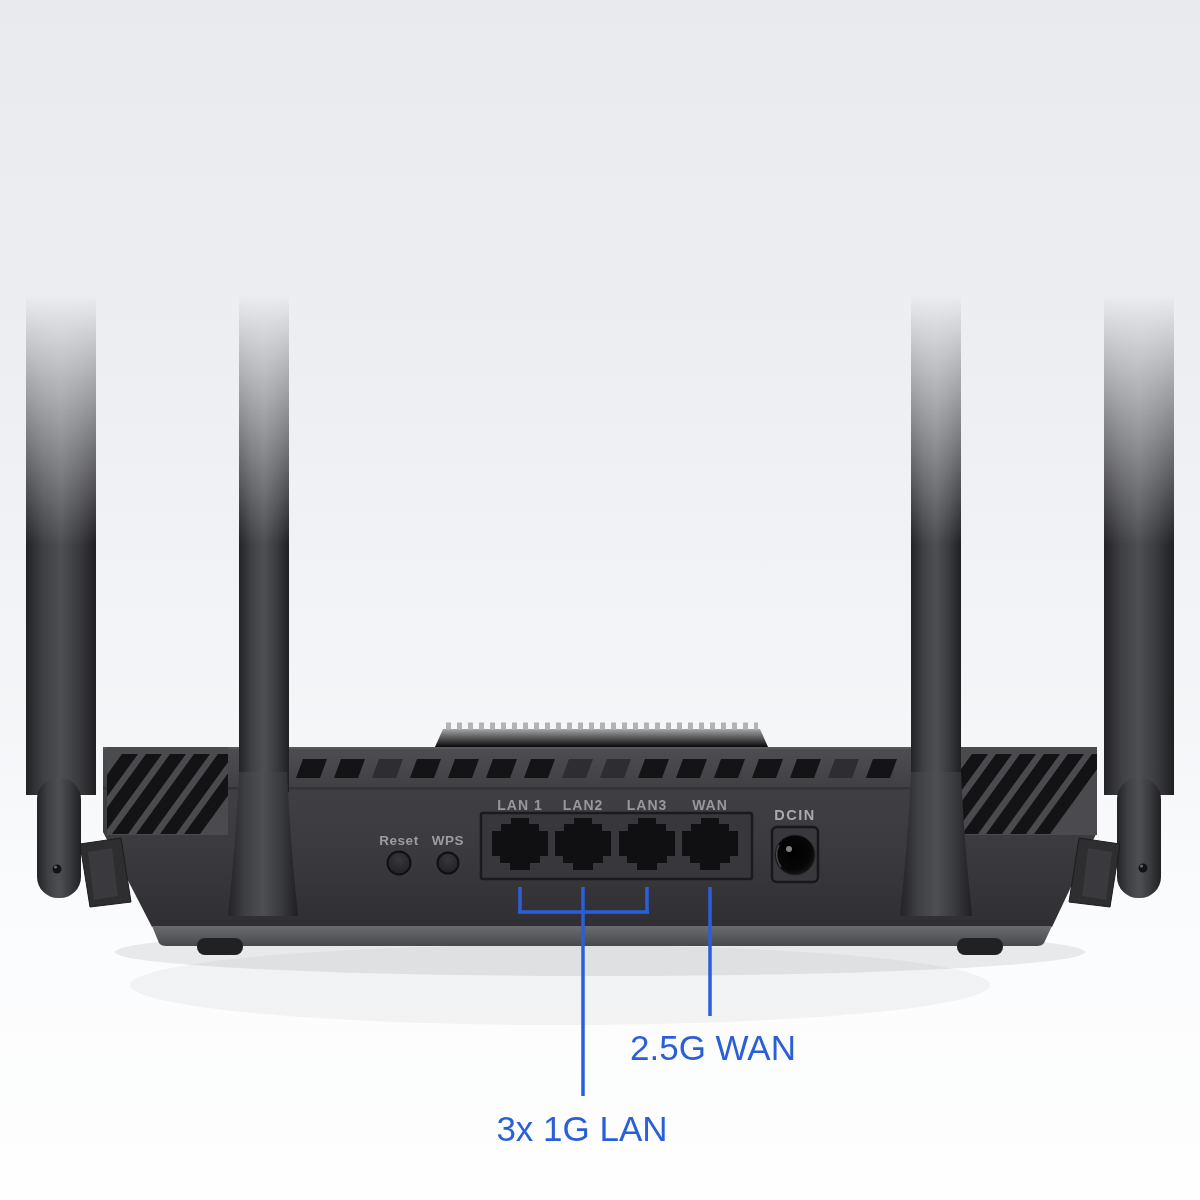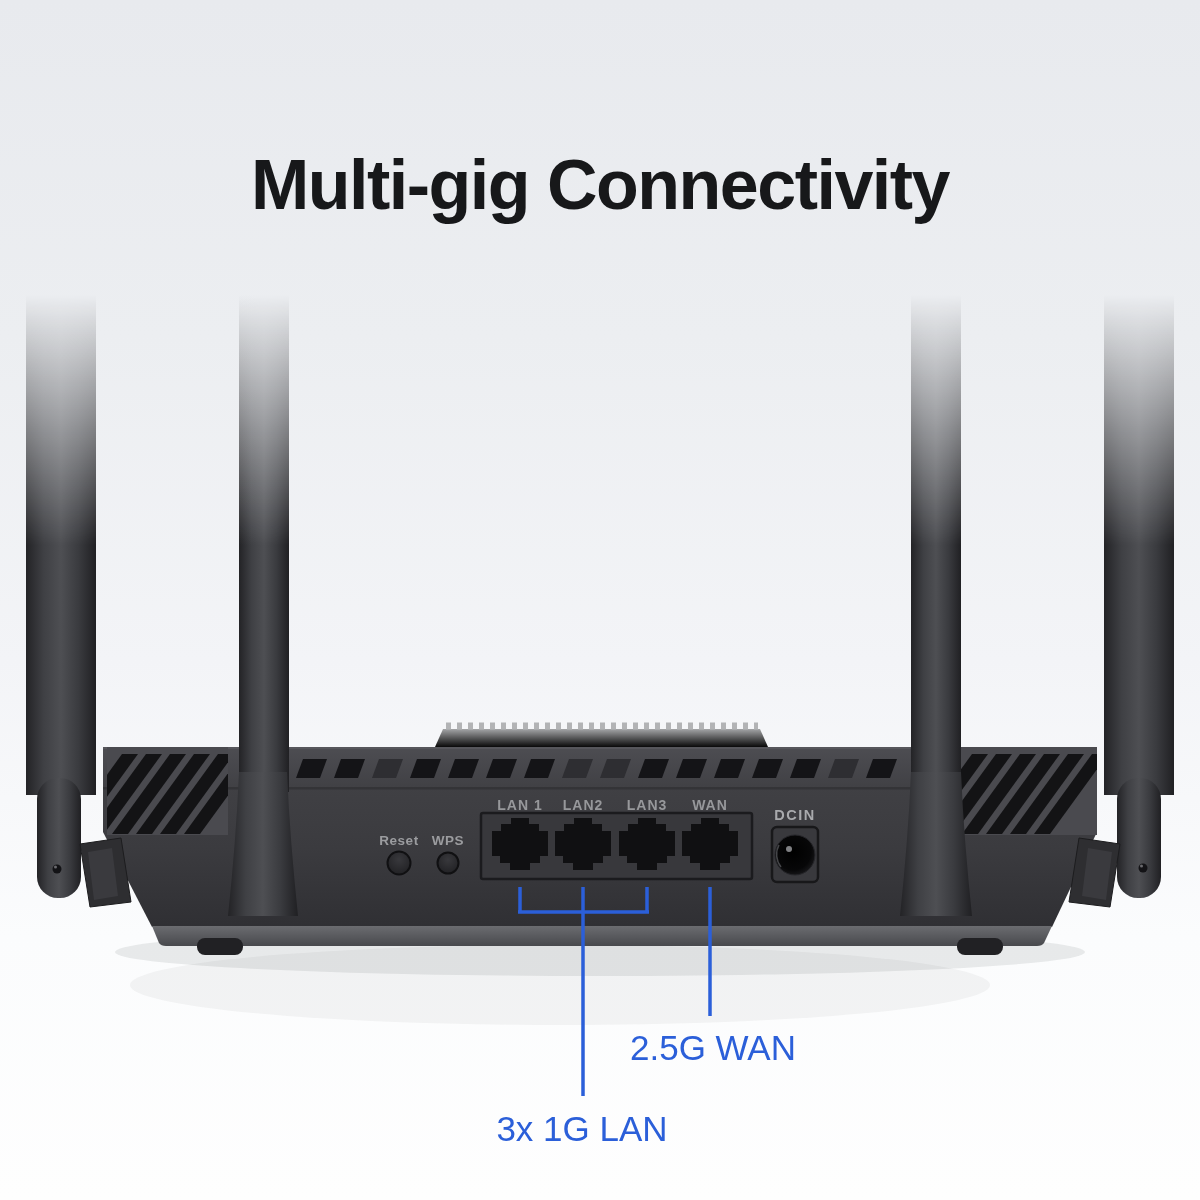--- a/index.html
+++ b/index.html
@@ -18,21 +18,20 @@
   .panel-label{fill:#97989b;font-size:14px;font-weight:700;letter-spacing:1px;text-anchor:middle;}
   .btn-label{fill:#9b9c9f;font-size:13.5px;font-weight:700;letter-spacing:.5px;text-anchor:middle;}
   .dc-label{fill:#a9aaad;font-size:14.5px;font-weight:700;letter-spacing:1.5px;text-anchor:middle;}
   .callout-text{font-size:35px;font-weight:500;text-anchor:middle;}
 </style>
 </head>
 <body>
 
 <div class="stage">
 
-  <div class="page-title">Multi-gig Connectivity</div>
 
   <svg width="1200" height="1200" viewBox="0 0 1200 1200">
     <defs>
       <linearGradient id="shaftGrad" x1="0" y1="0" x2="1" y2="0">
         <stop offset="0" stop-color="#232326"></stop>
         <stop offset="0.25" stop-color="#3f4044"></stop>
         <stop offset="0.5" stop-color="#4e4f53"></stop>
         <stop offset="0.75" stop-color="#3a3b3f"></stop>
         <stop offset="1" stop-color="#202023"></stop>
       </linearGradient>

